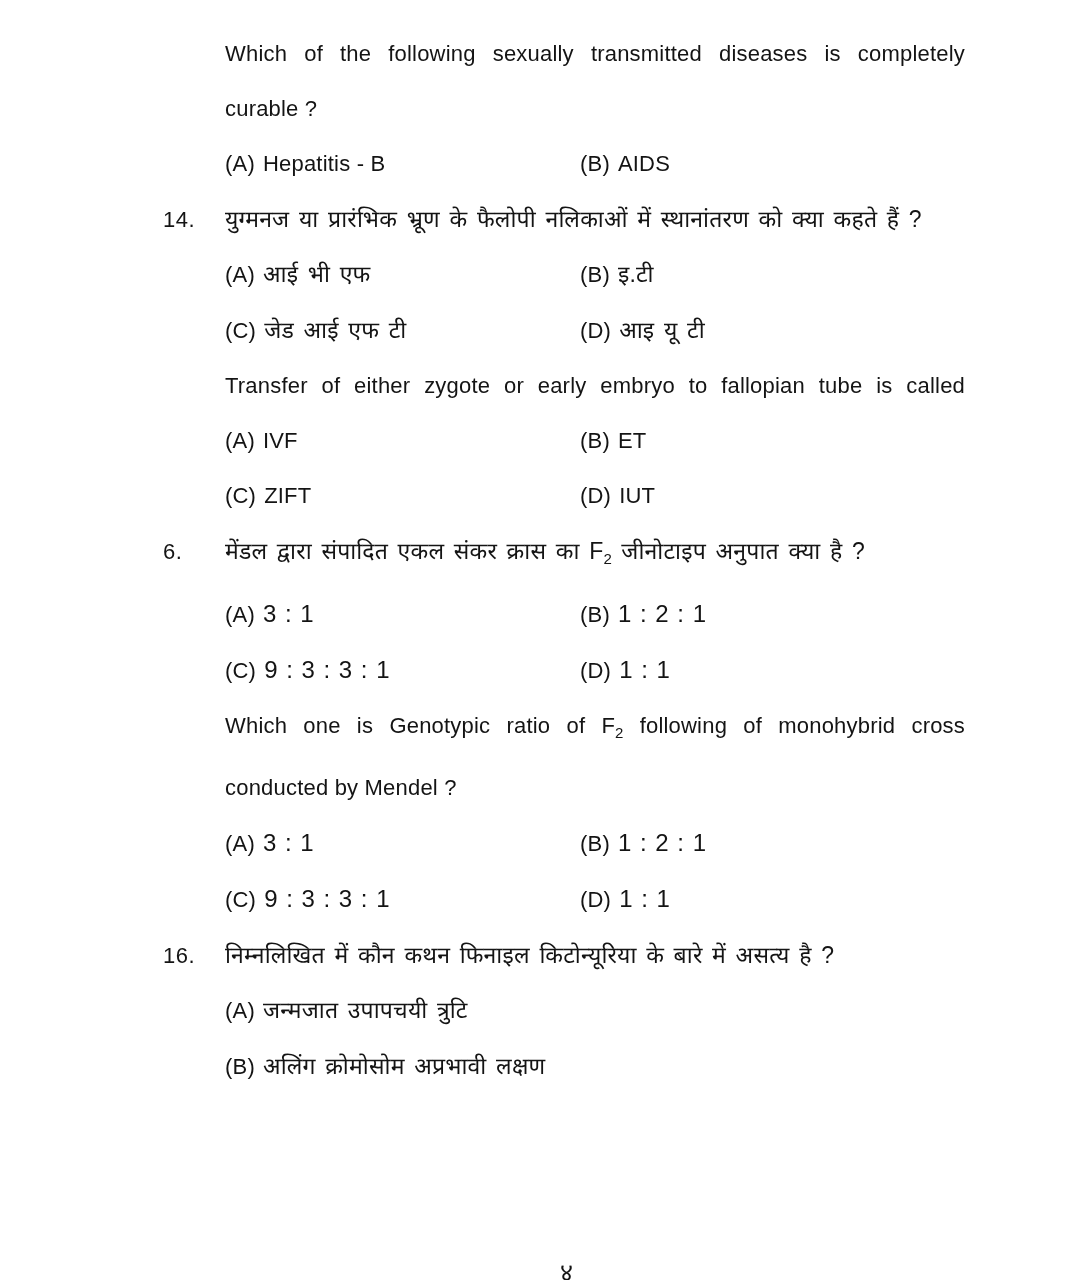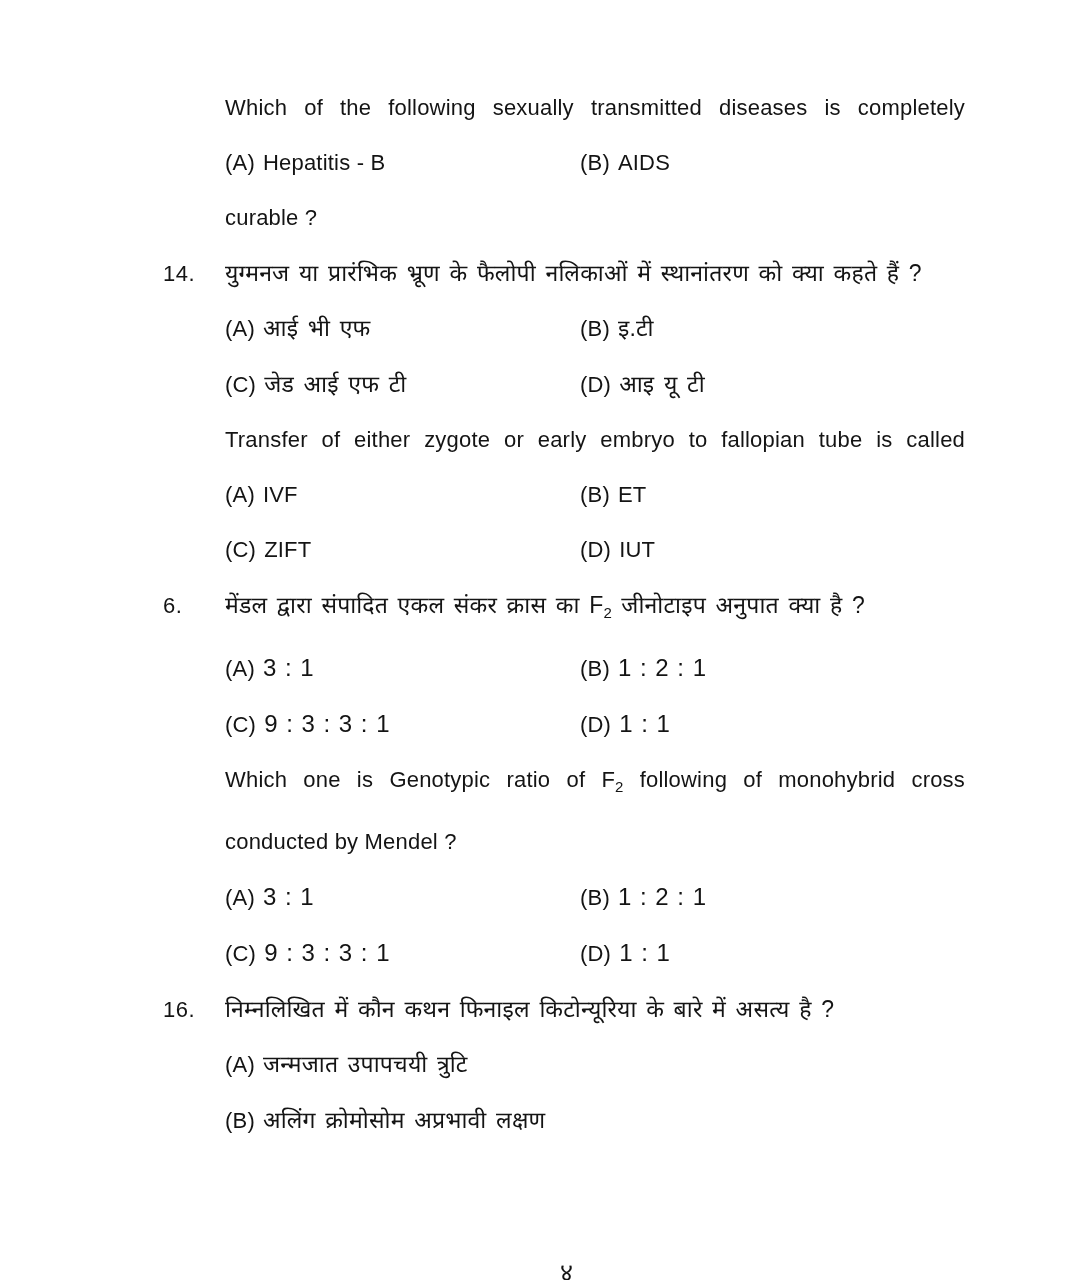--- a/index.html
+++ b/index.html
@@ -9,21 +9,21 @@
     overflow: hidden;
     position: relative;
     font-family: "Liberation Sans", "DejaVu Sans", sans-serif;
     color: #141414;
     -webkit-font-smoothing: antialiased;
   }
   .content {
     position: relative;
     margin-left: 225px;
     width: 740px;
-    padding-top: 93px;
+    padding-top: 39px;
   }
   .line {
     position: relative;
     line-height: 30px;
     margin-bottom: 25px;
     font-size: 22px;
     letter-spacing: 0.2px;
   }
   .justify {
     text-align: justify;
@@ -55,25 +55,25 @@
     font-size: 25px;
   }
 </style>
 </head>
 <body>
 
 <div class="content">
 
   <section>
     <div class="line justify">Which of the following sexually transmitted diseases is completely</div>
+    <div class="line">curable ?</div>
     <div class="line opt-row">
       <span><span class="lbl">(A)</span><span>Hepatitis - B</span></span>
       <span class="optB"><span class="lbl">(B)</span><span>AIDS</span></span>
     </div>
-    <div class="line">curable ?</div>
   </section>
 
   <section>
     <div class="line hindi">
       <span class="qnum">14.</span><span>युग्मनज या प्रारंभिक भ्रूण के फैलोपी नलिकाओं में स्थानांतरण को क्या कहते हैं ?</span>
     </div>
     <div class="line opt-row">
       <span><span class="lbl">(A)</span><span class="hindi">आई भी एफ</span></span>
       <span class="optB"><span class="lbl">(B)</span><span class="hindi">इ.टी</span></span>
     </div>

